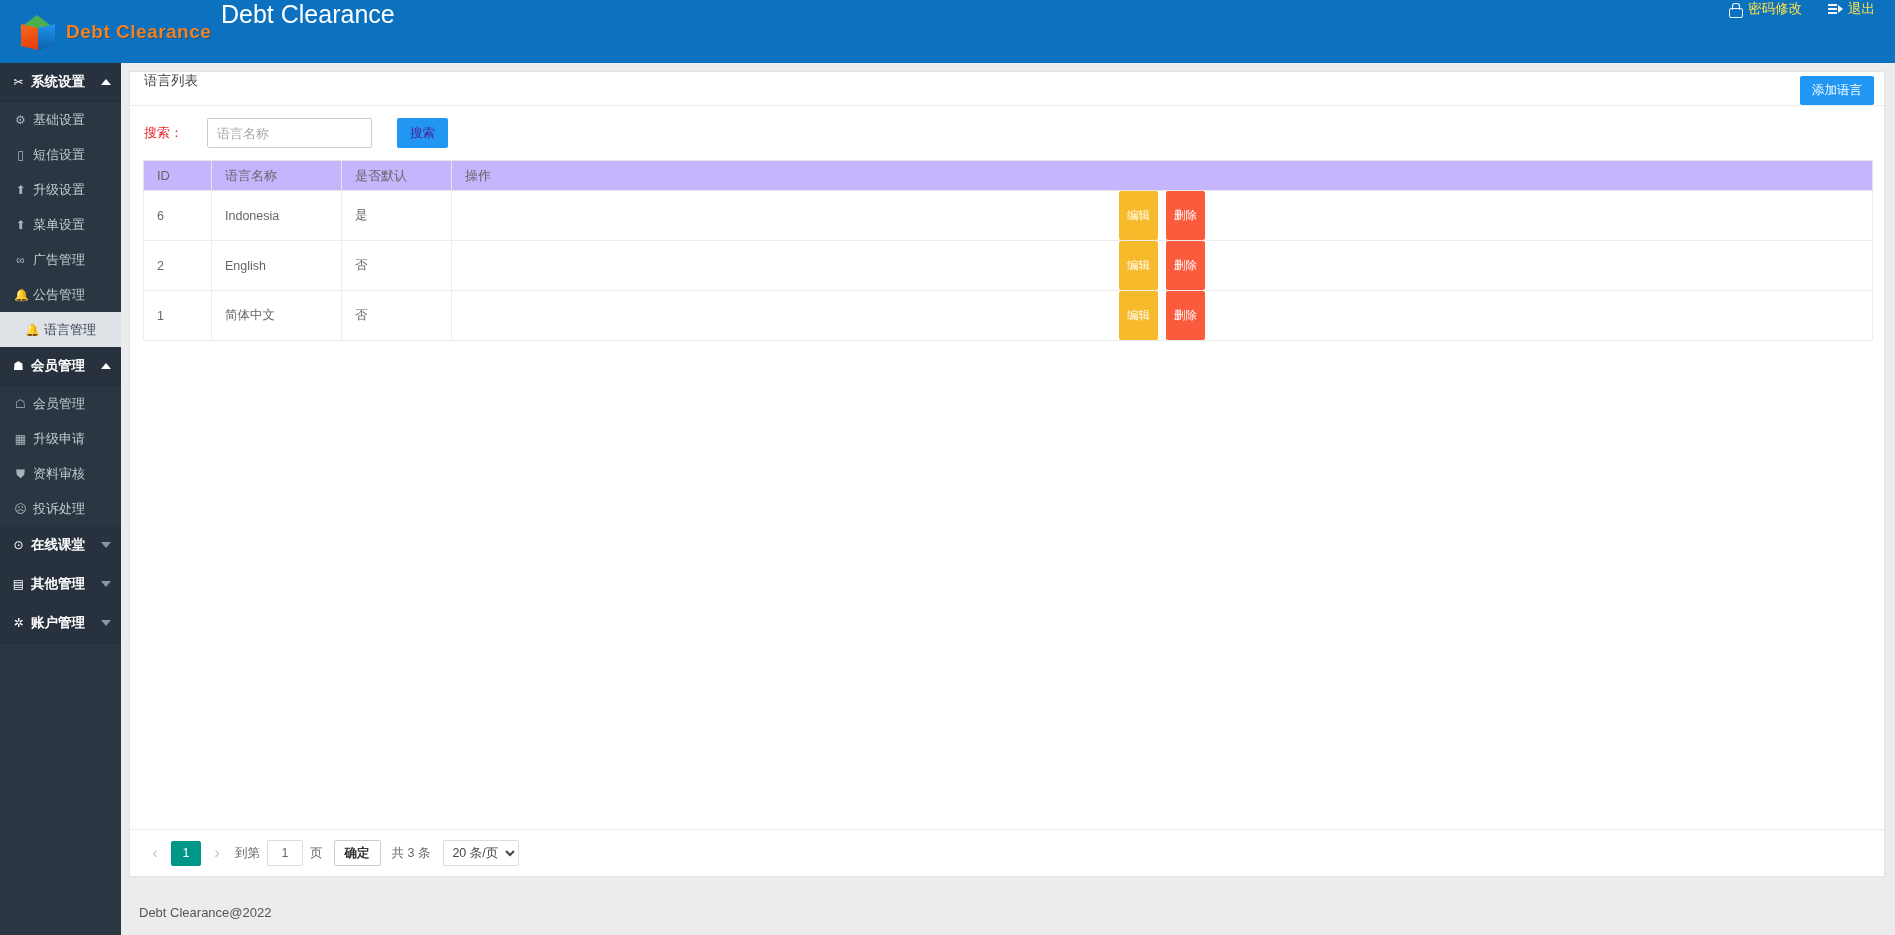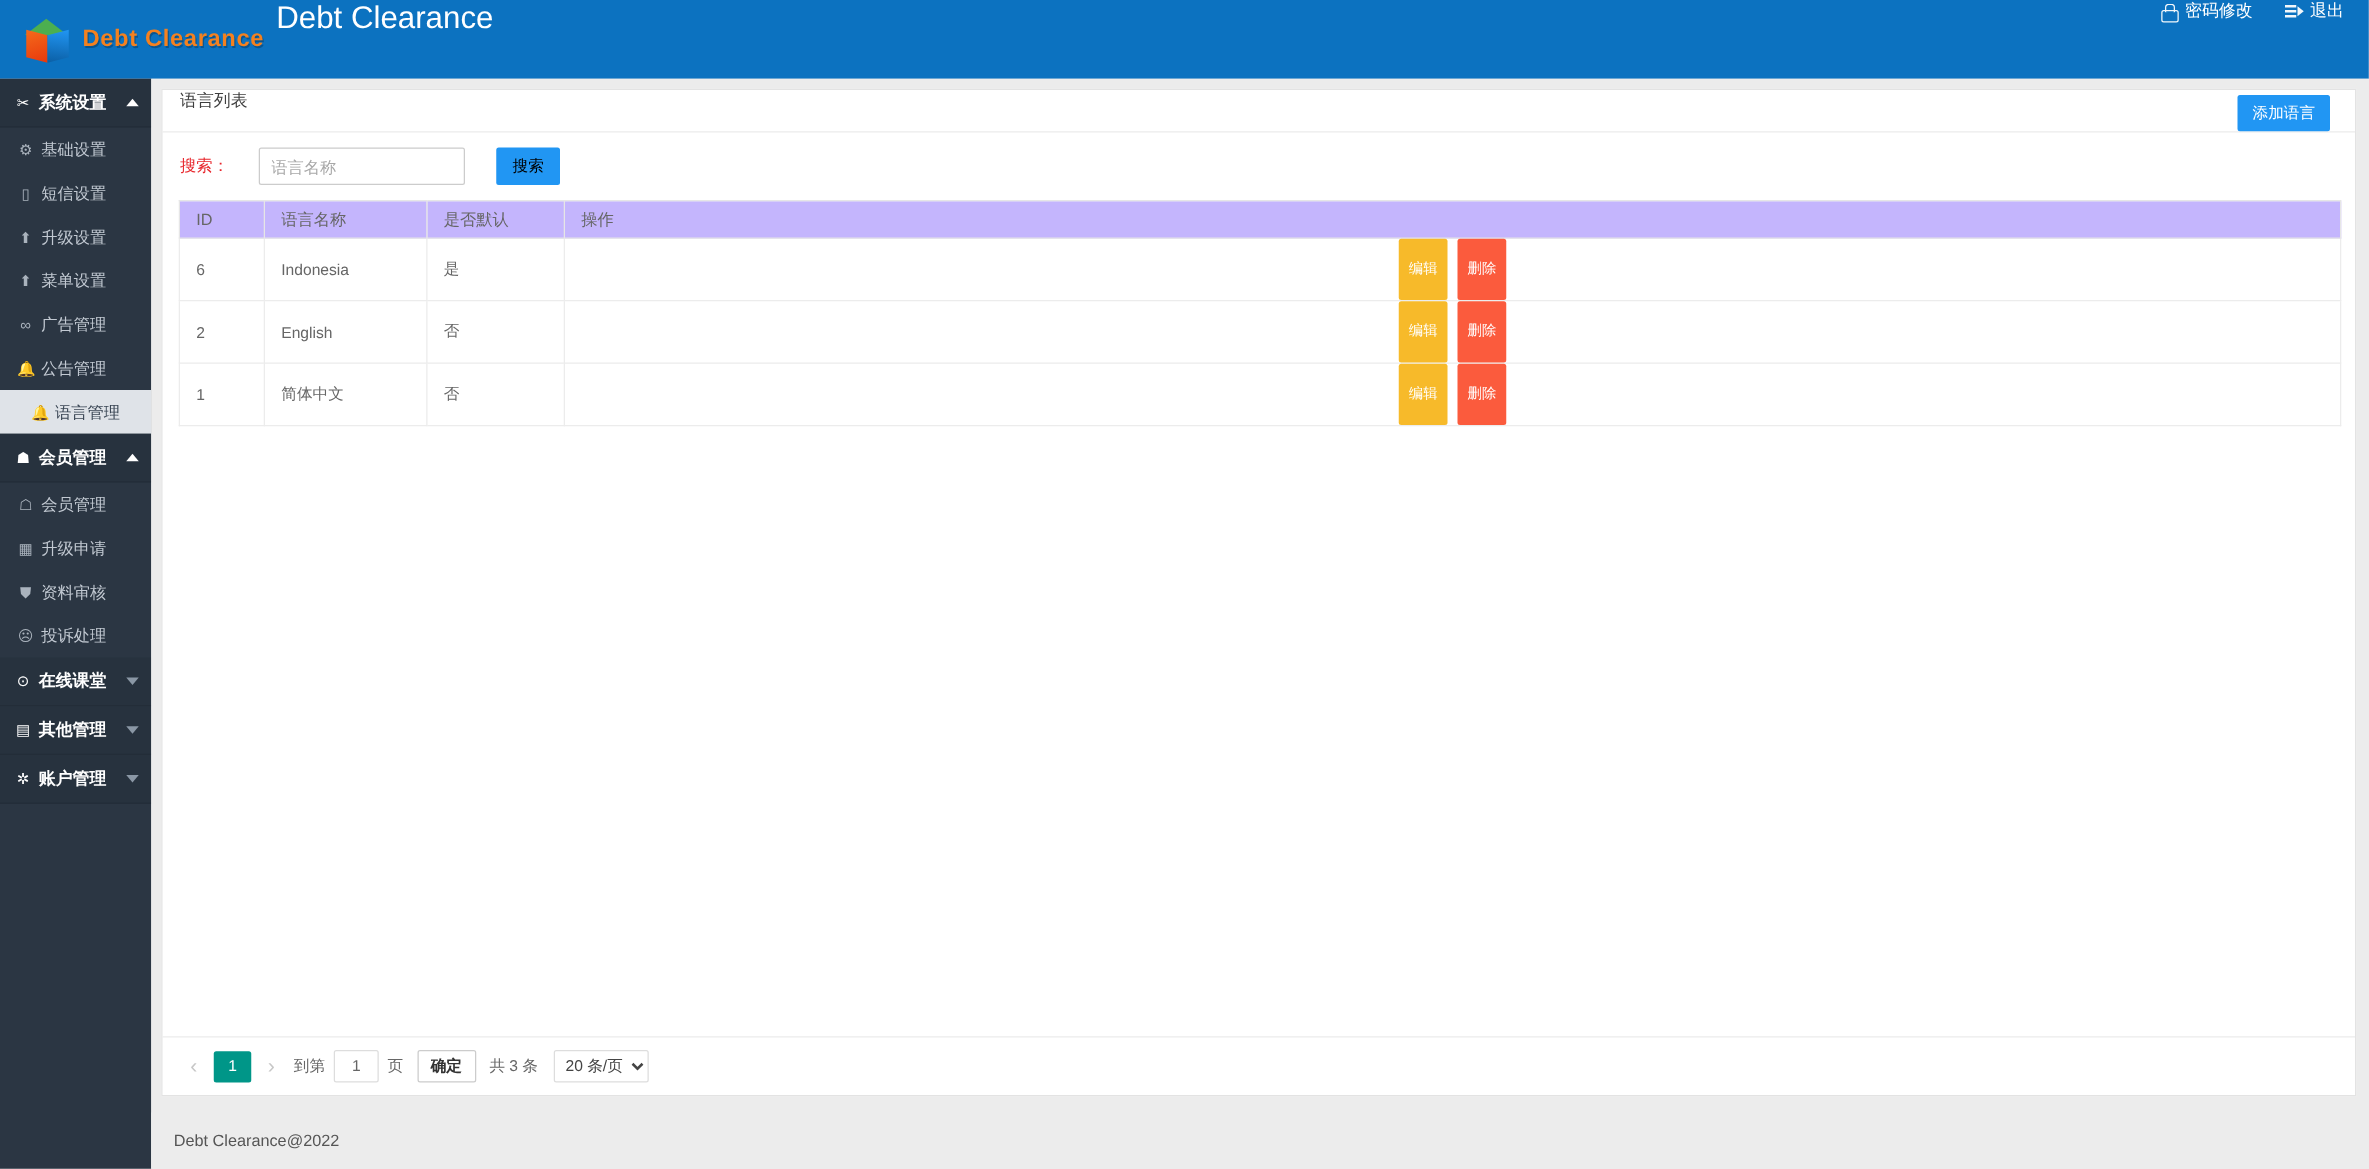--- a/index.html
+++ b/index.html
@@ -52,21 +52,21 @@
     text-shadow: 1px 1px 0 rgba(0,0,0,.25);
     white-space: nowrap;
   }
   #header-title {
     color: #fff; font-size: 25px; margin-left: 100px;
     white-space: nowrap;
   }
   #header-right {
     margin-left: auto; display: flex; align-items: center;
     gap: 26px; padding-right: 20px;
-    color: #ffffff; font-size: 13.5px;
+    color: #fde047; font-size: 13.5px;
   }
   .hdr-link { display: flex; align-items: center; gap: 6px; cursor: pointer; white-space: nowrap;}
   .hdr-ico { display: inline-block; width: 14px; height: 14px; position: relative; opacity: .95;}
   .ico-lock::before {
     content:""; position:absolute; left:1px; top:6px; width:12px; height:8px;
     border:1.4px solid #fff; border-radius:2px;
   }
   .ico-lock::after {
     content:""; position:absolute; left:4px; top:1px; width:6px; height:6px;
     border:1.4px solid #fff; border-bottom:none; border-radius:3px 3px 0 0;
@@ -122,37 +122,37 @@
     display: flex; flex-direction: column;
     position: relative;
   }
   #panel-head {
     height: 34px; border-bottom: 1px solid #ececec;
     display: flex; align-items: flex-start; padding: 0 14px;
     position: relative;
   }
   #panel-title { font-size: 13.5px; color: #3e3e3e; }
   #add-btn {
-    position: absolute; right: 20px; top: 4px;
+    position: absolute; right: 10px; top: 4px;
     background: #2196f3; color: #fff; border: none;
     font-size: 12.5px; padding: 6px 12px; border-radius: 2px; cursor: pointer;
     font-family: inherit;
   }
   #search-row {
     height: 54px; display: flex; align-items: center; padding: 0 14px; gap: 16px;
   }
   #search-label { color: #e8262c; font-size: 13px; margin-right: 8px; }
   #search-input {
     width: 165px; height: 30px; border: 1px solid #ccc; border-radius: 2px;
     padding: 0 9px; font-size: 13px; color: #555; outline: none;
     font-family: inherit;
   }
   #search-input::placeholder { color: #a8a8a8; }
   #search-btn {
-    margin-left: 9px; background: #2196f3; color: #000000; border: none;
+    margin-left: 9px; background: #2196f3; color: #4c1d95; border: none;
     height: 30px; padding: 0 13px; font-size: 12.5px; border-radius: 2px;
     cursor: pointer; font-family: inherit;
   }
   table.grid {
     width: 1730px; margin: 0 13px; border-collapse: collapse;
     table-layout: fixed;
   }
   table.grid th {
     background: #c4b5fd; border: 1px solid #e6e6e6;
     font-weight: normal; color: #666; font-size: 13px;

